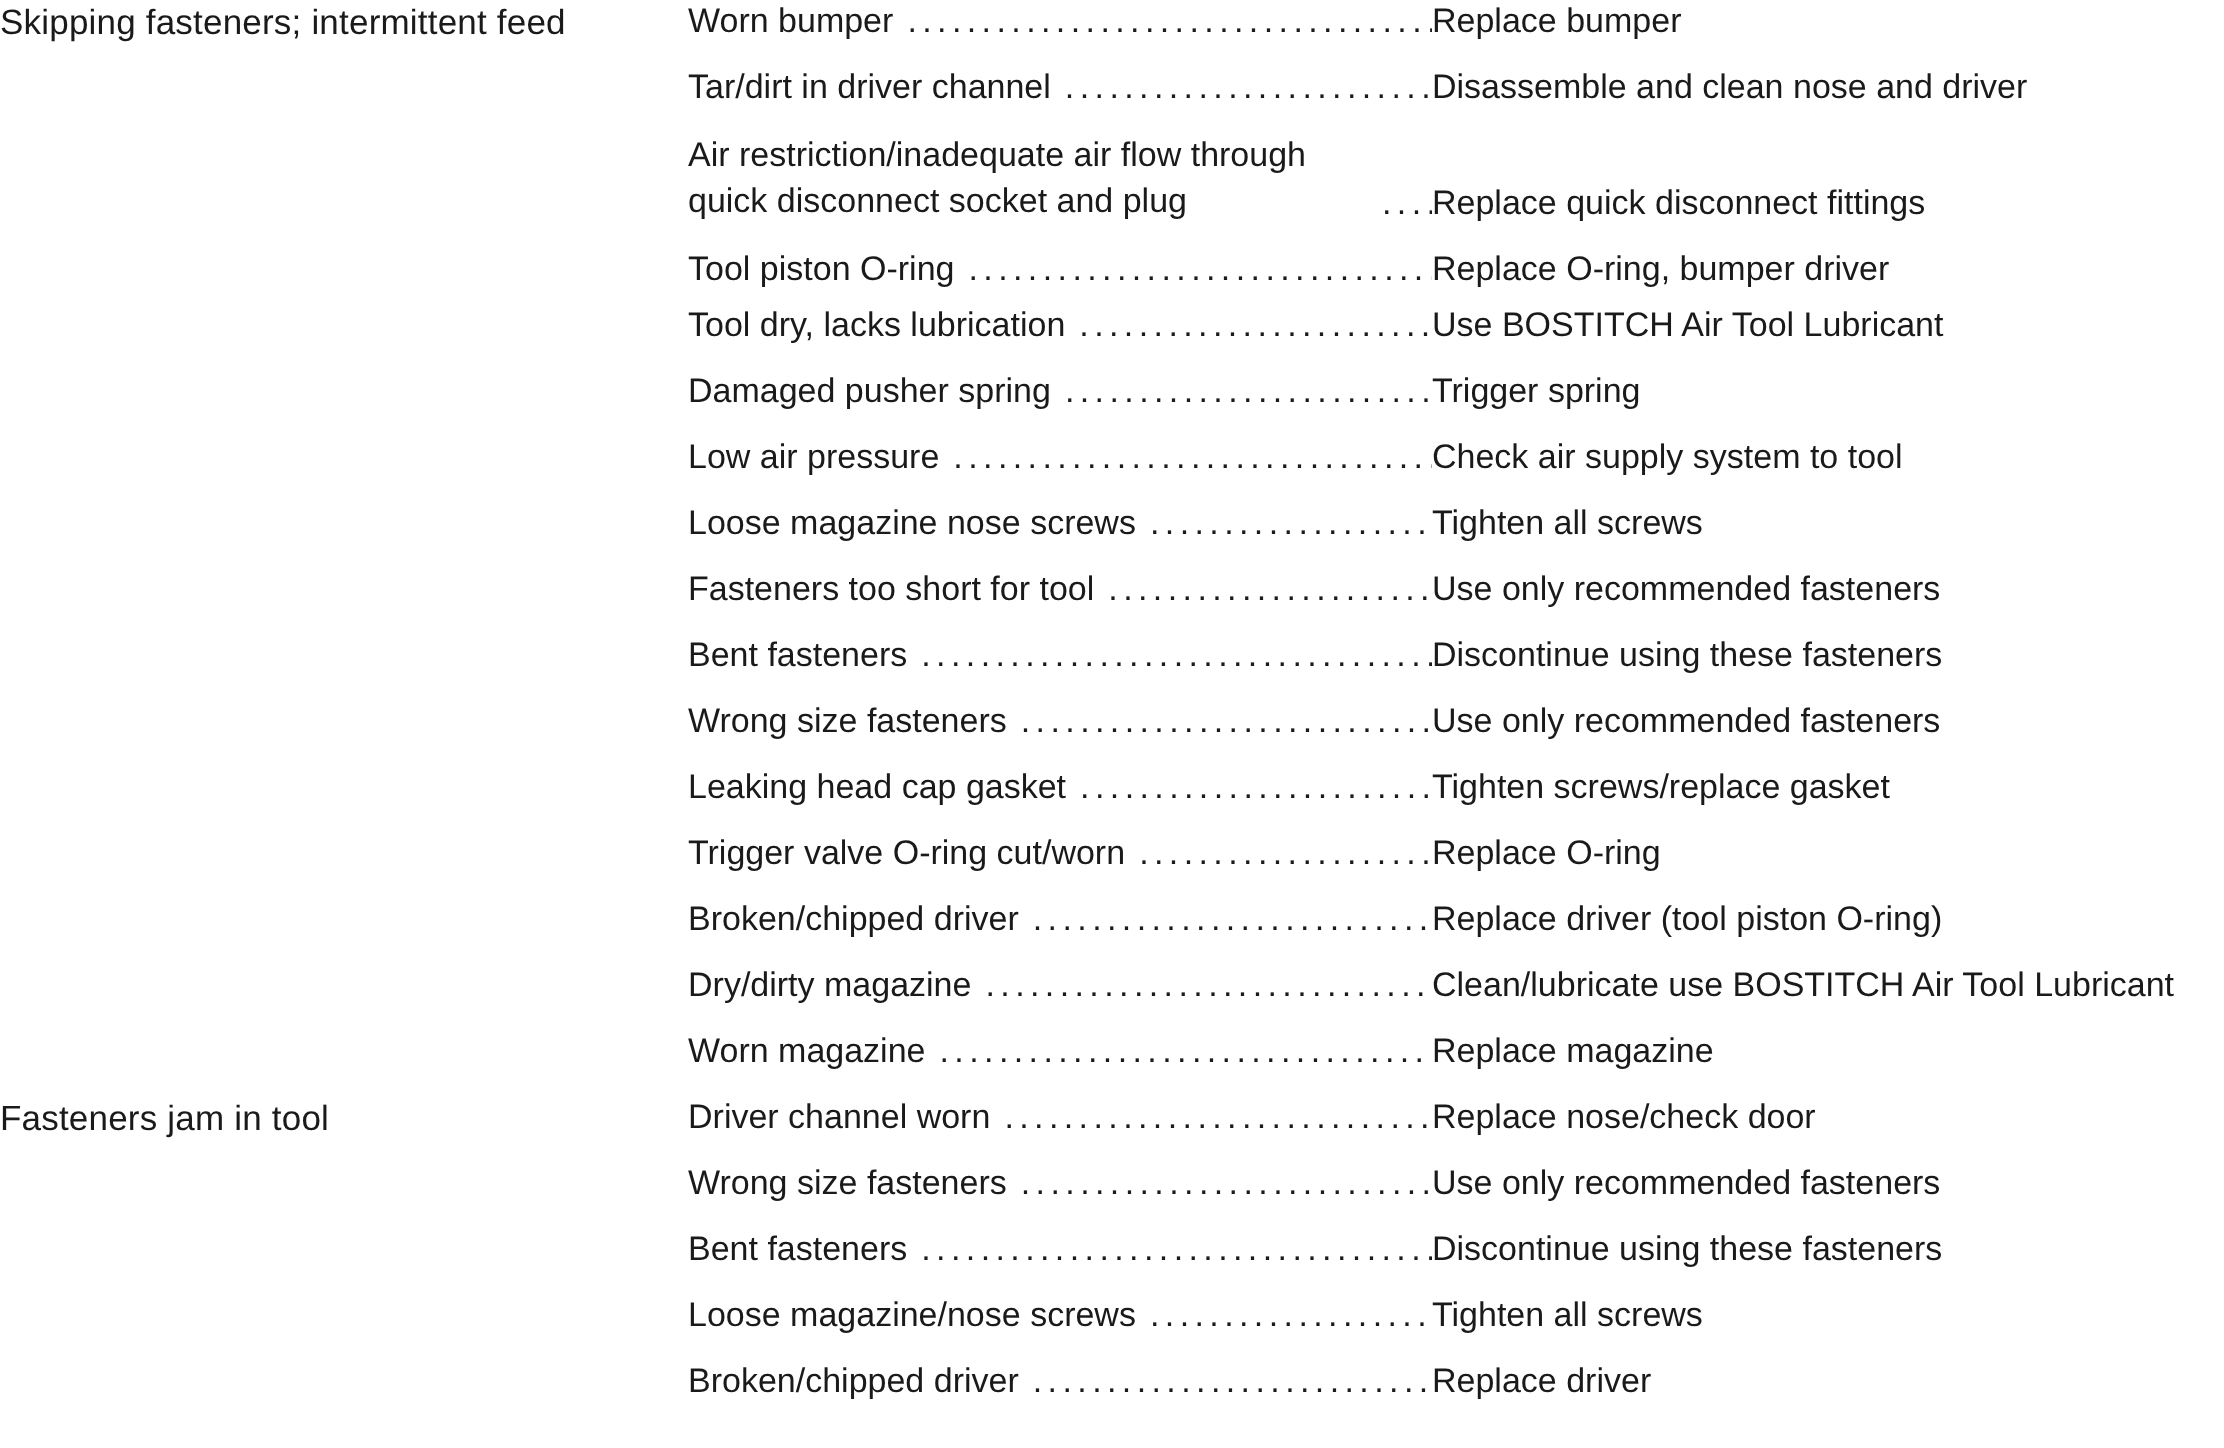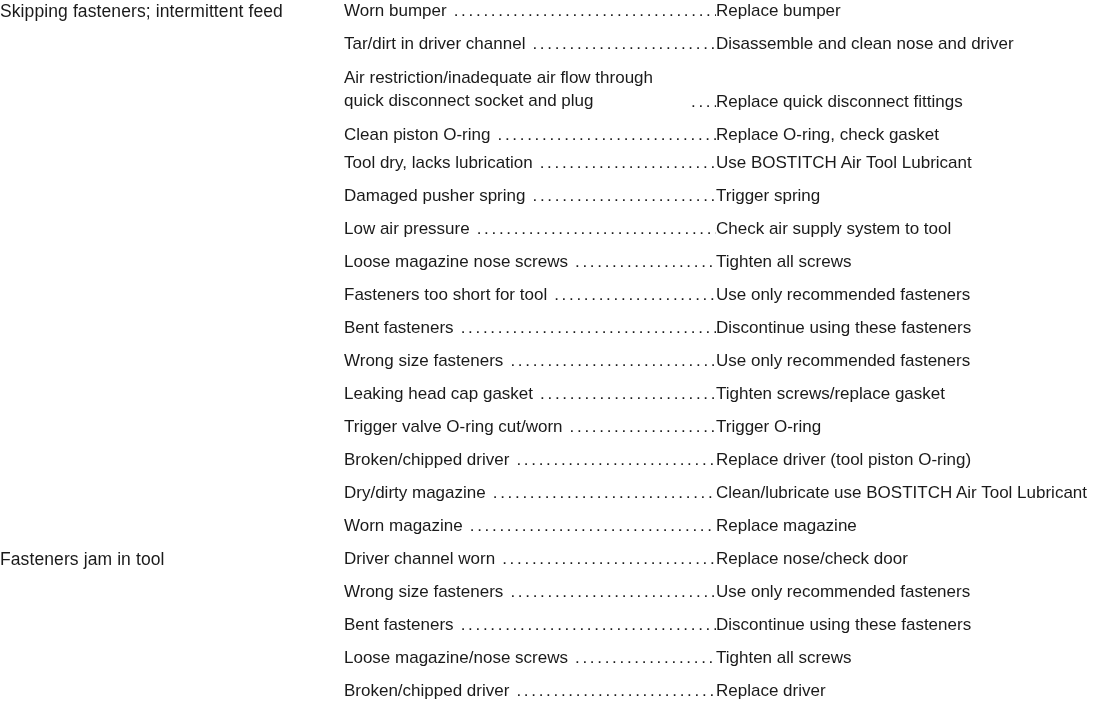--- a/index.html
+++ b/index.html
@@ -127,24 +127,24 @@
               </div>
               <div class="entry row-grid two-line">
                 <div class="causewrap">
                   <span class="cause">Air restriction/inadequate air flow through quick disconnect socket and plug</span>
                   <span class="dots">.........................................................................................</span>
                 </div>
                 <div class="fix">Replace quick disconnect fittings</div>
               </div>
               <div class="entry row-grid tight">
                 <div class="causewrap">
-                  <span class="cause">Clean piston O-ring</span>
-                  <span class="dots">.........................................................................................</span>
-                </div>
-                <div class="fix">Replace O-ring, check gasket</div>
+                  <span class="cause">Tool piston O-ring</span>
+                  <span class="dots">.........................................................................................</span>
+                </div>
+                <div class="fix">Replace O-ring, bumper driver</div>
               </div>
               <div class="entry row-grid">
                 <div class="causewrap">
                   <span class="cause">Tool dry, lacks lubrication</span>
                   <span class="dots">.........................................................................................</span>
                 </div>
                 <div class="fix">Use BOSTITCH Air Tool Lubricant</div>
               </div>
               <div class="entry row-grid">
                 <div class="causewrap">
@@ -193,21 +193,21 @@
                   <span class="cause">Leaking head cap gasket</span>
                   <span class="dots">.........................................................................................</span>
                 </div>
                 <div class="fix">Tighten screws/replace gasket</div>
               </div>
               <div class="entry row-grid">
                 <div class="causewrap">
                   <span class="cause">Trigger valve O-ring cut/worn</span>
                   <span class="dots">.........................................................................................</span>
                 </div>
-                <div class="fix">Trigger O-ring</div>
+                <div class="fix">Replace O-ring</div>
               </div>
               <div class="entry row-grid">
                 <div class="causewrap">
                   <span class="cause">Broken/chipped driver</span>
                   <span class="dots">.........................................................................................</span>
                 </div>
                 <div class="fix">Replace driver (tool piston O-ring)</div>
               </div>
               <div class="entry row-grid">
                 <div class="causewrap">

